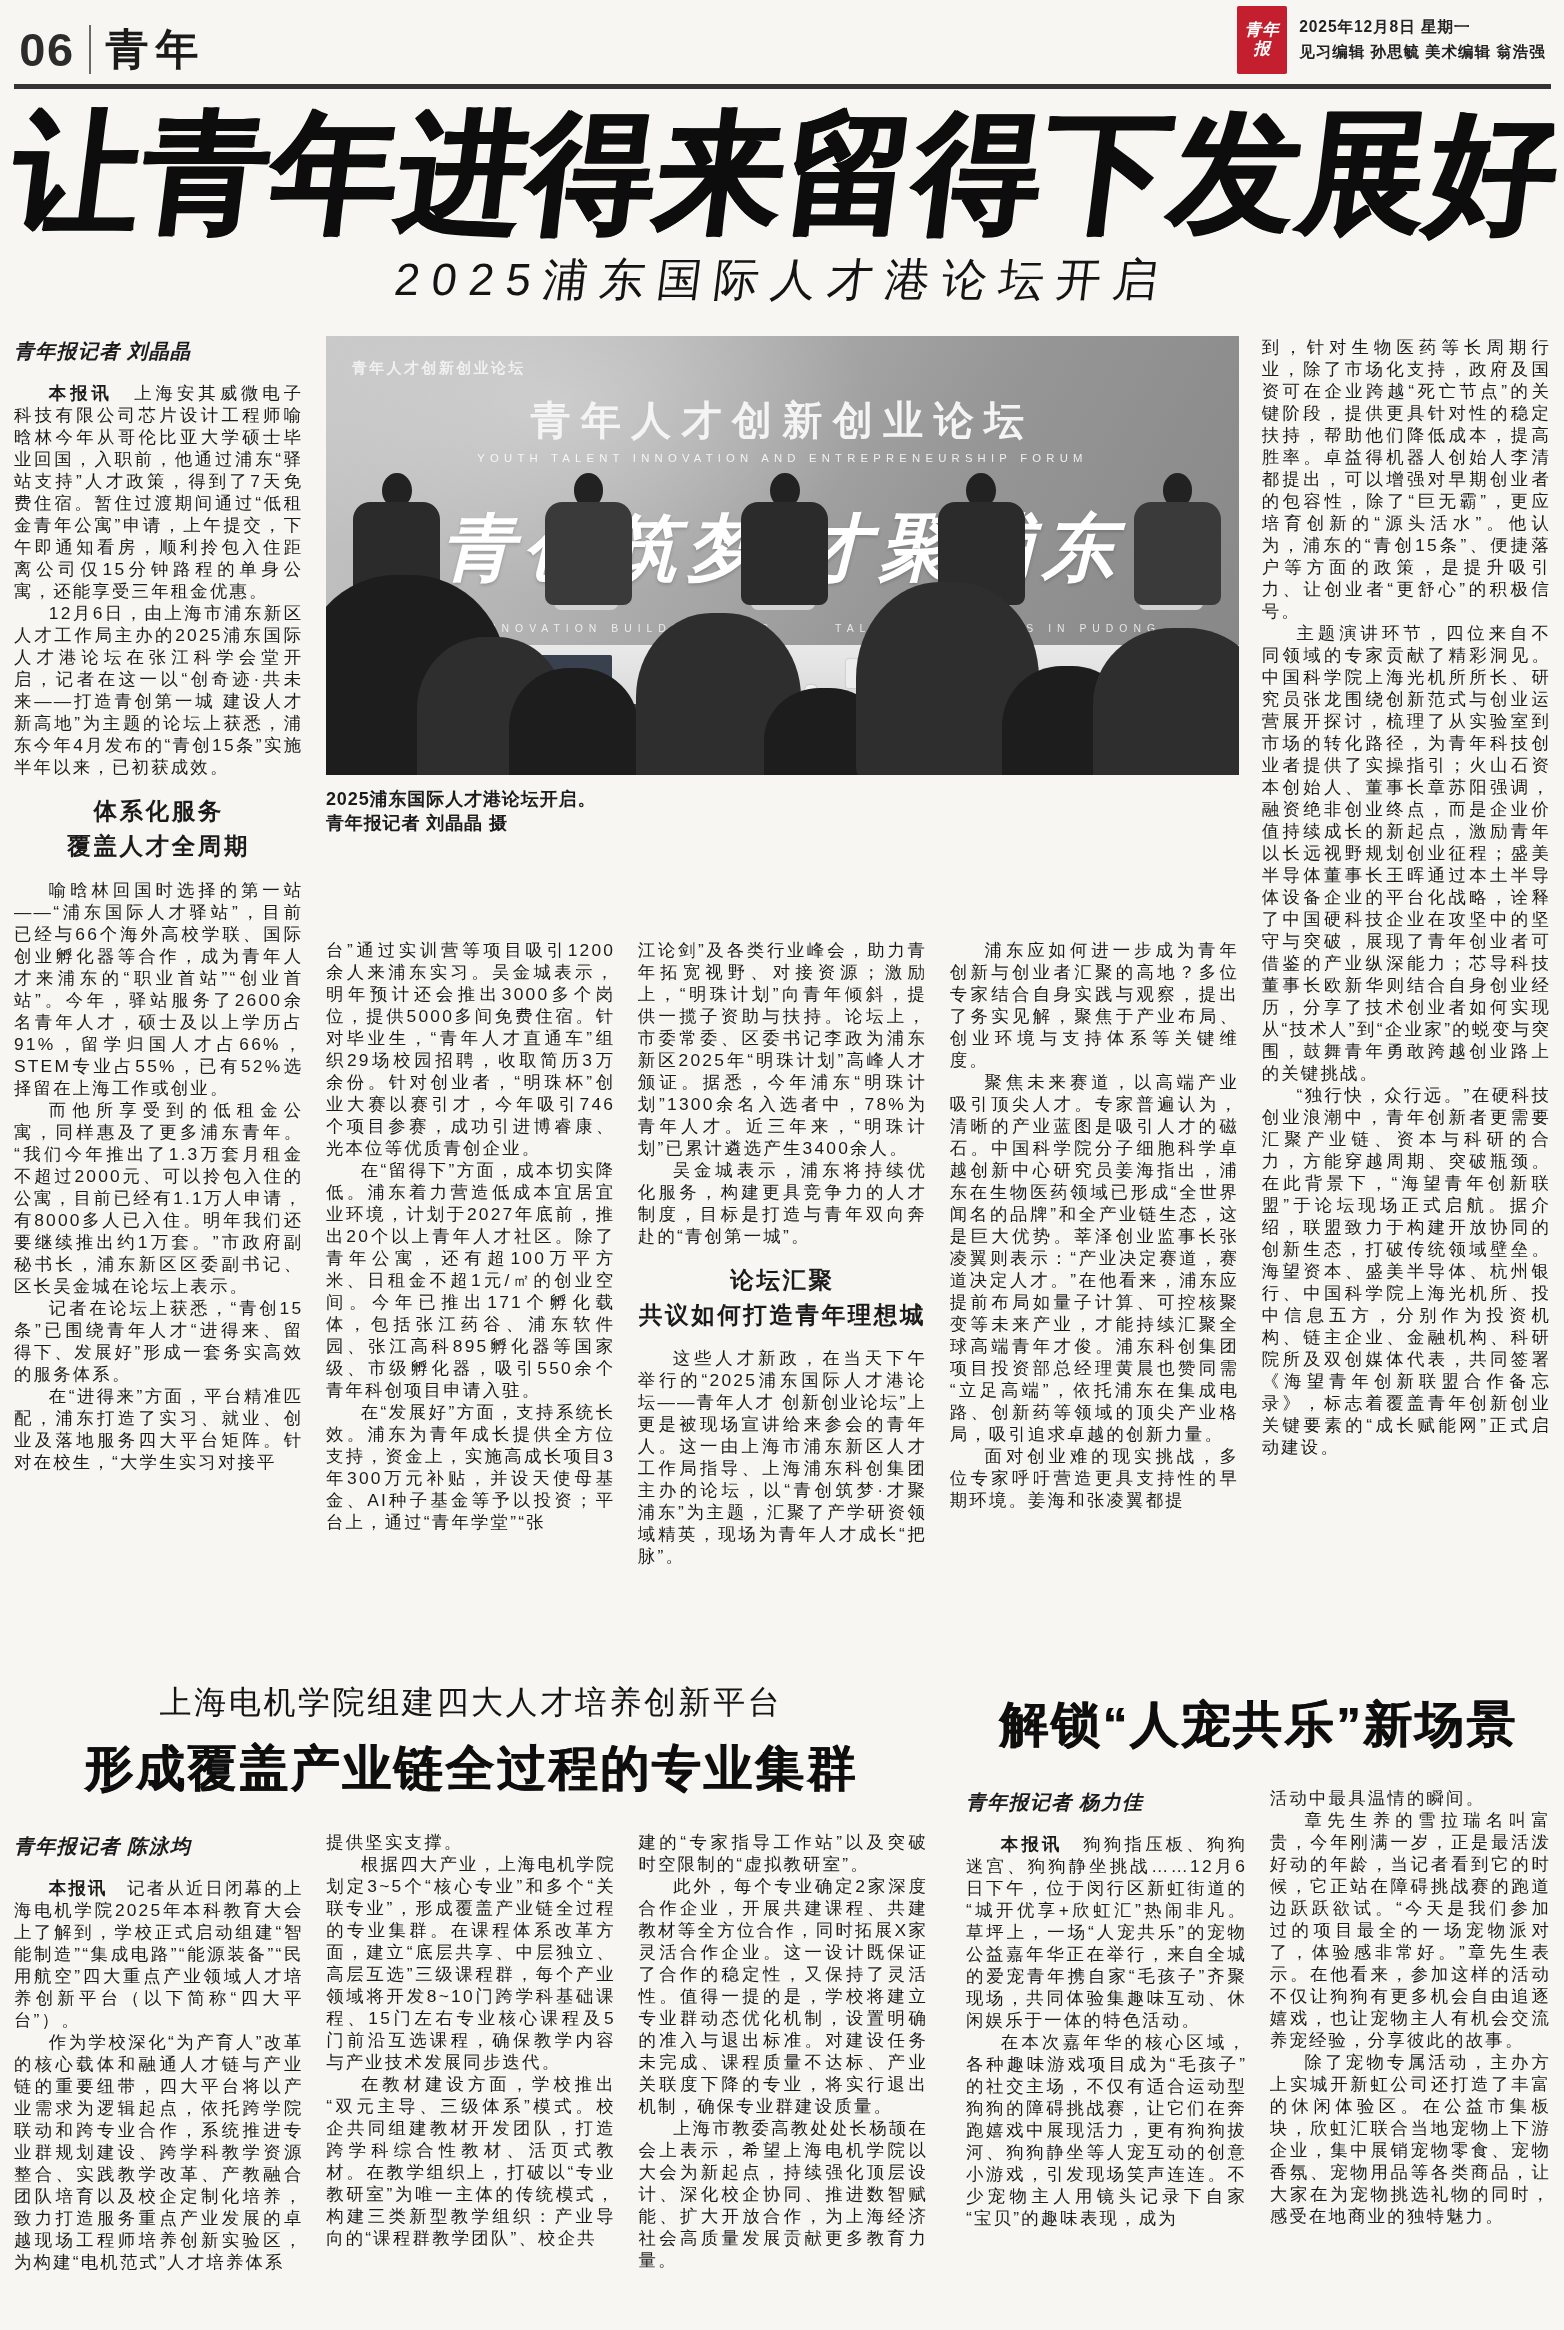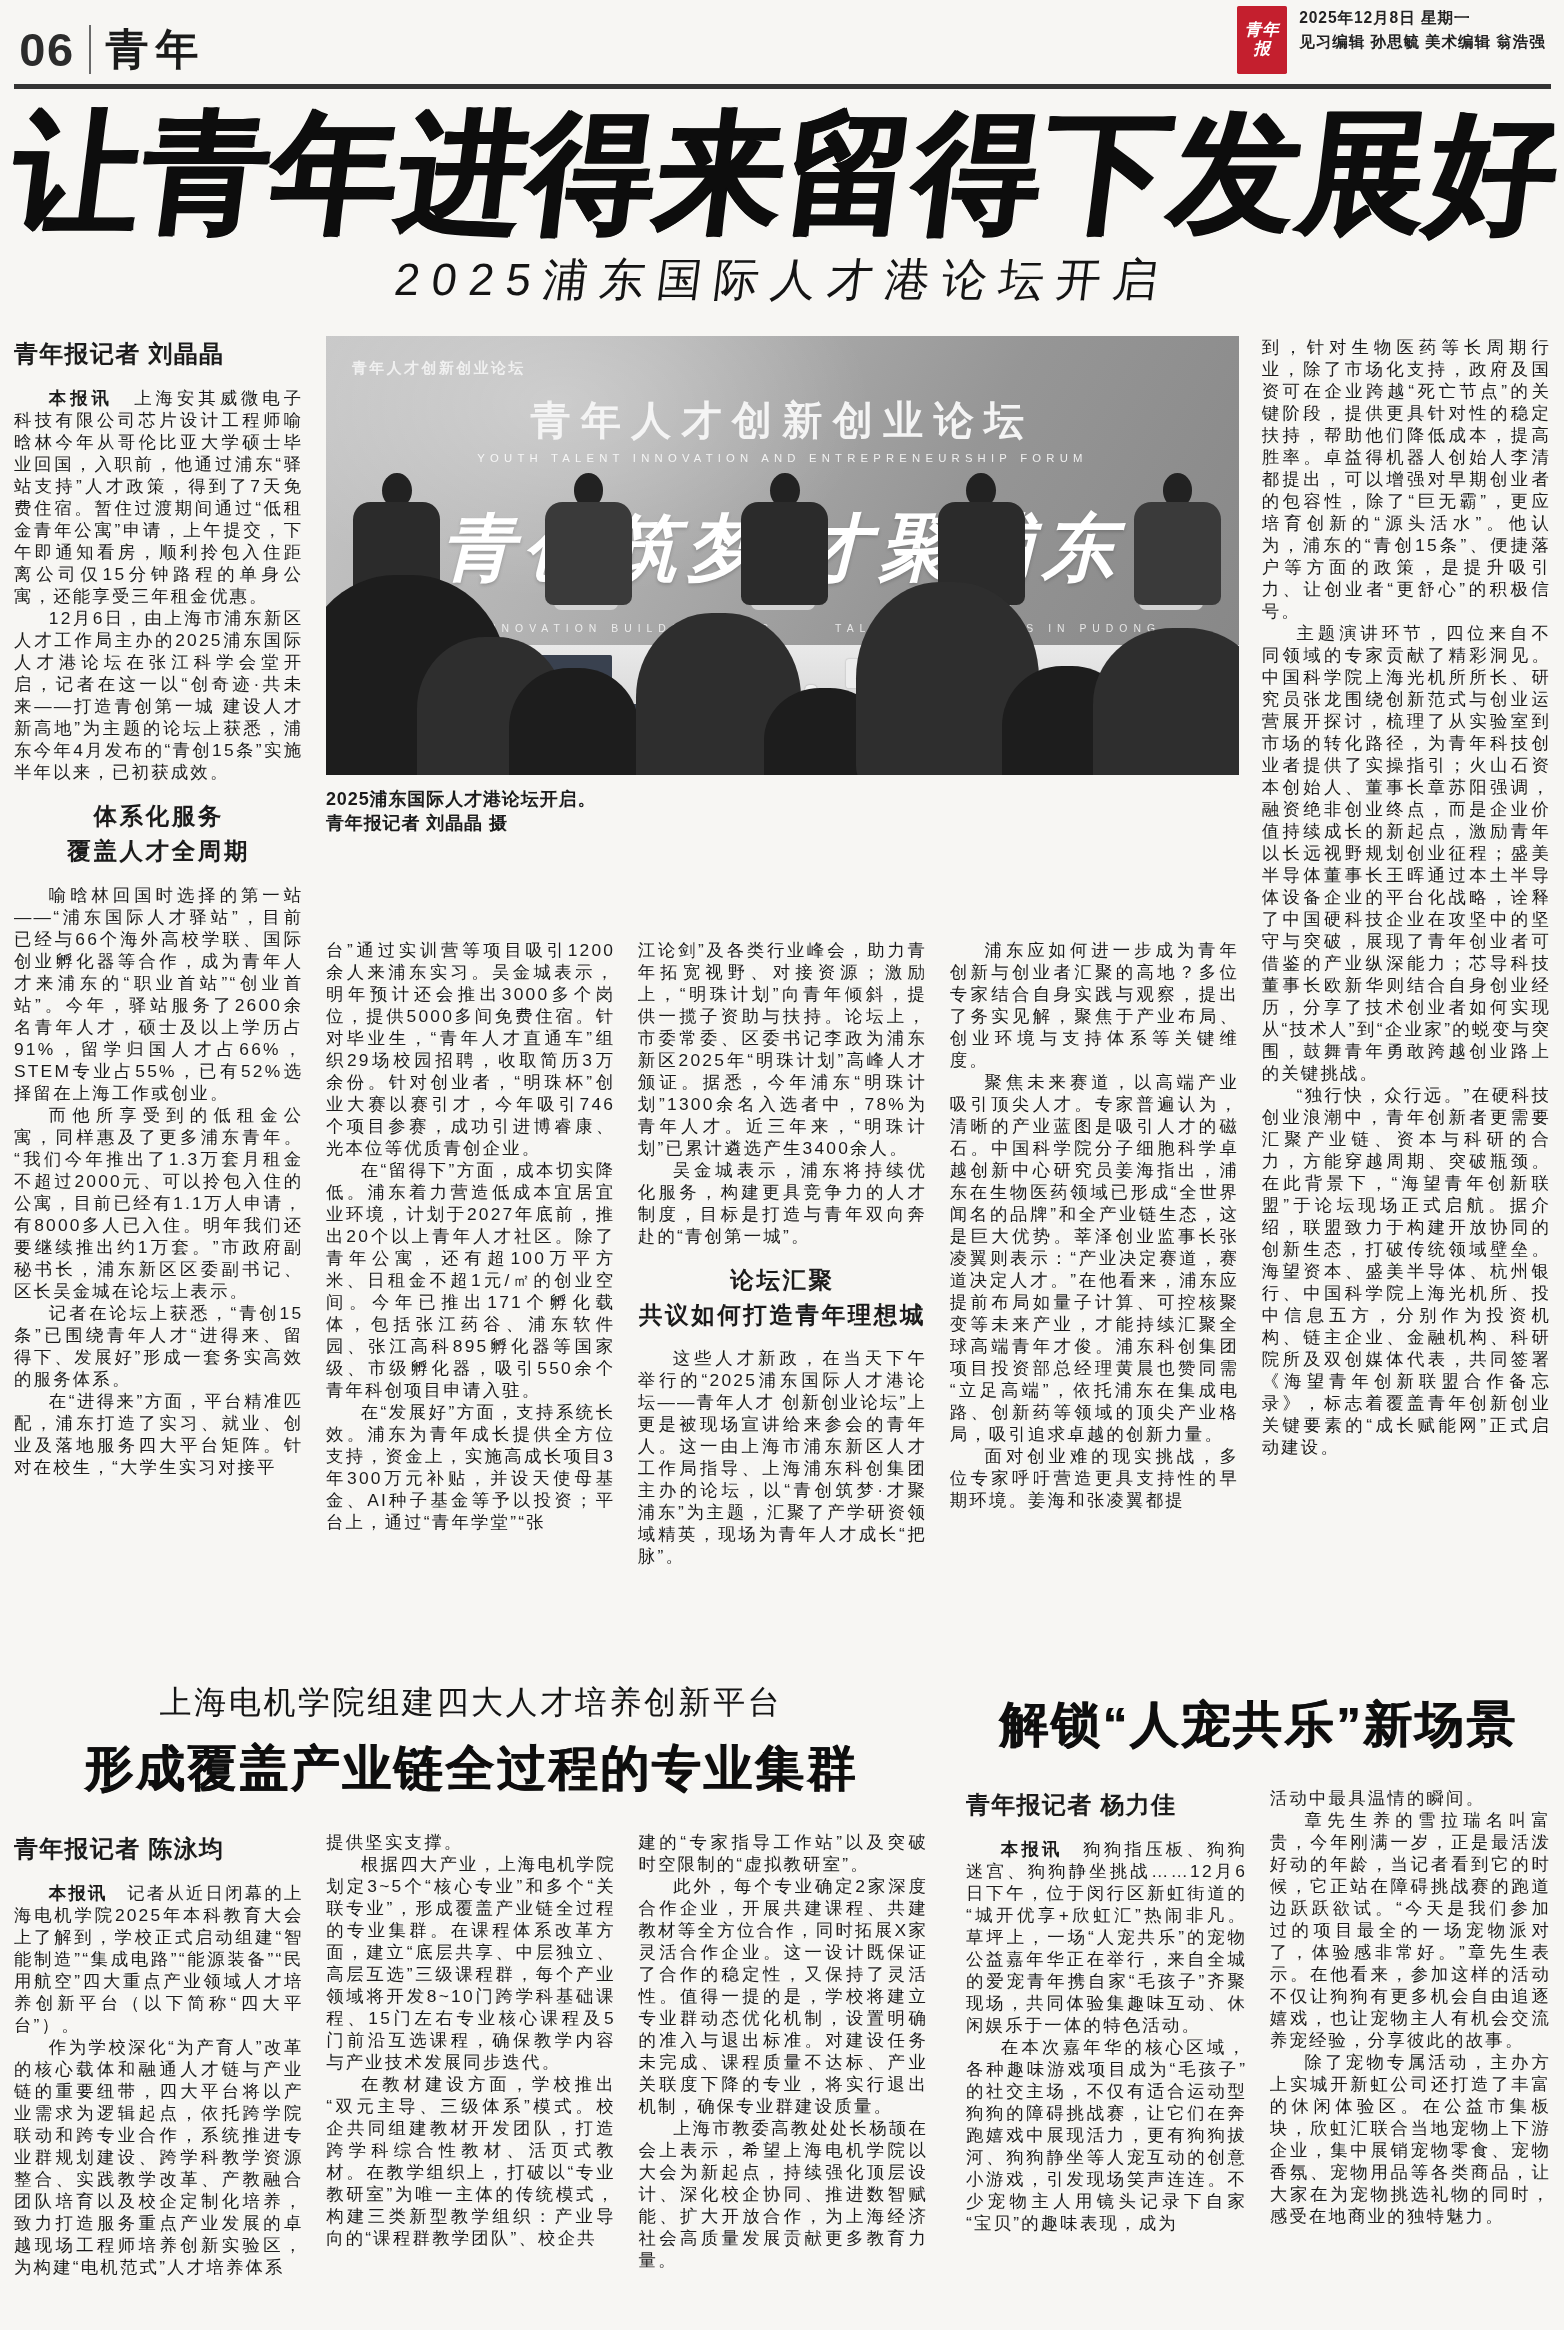--- a/index.html
+++ b/index.html
@@ -12,21 +12,21 @@
   }
   .page{padding:2px 14px 0;}
 
   
   .header{display:flex;justify-content:space-between;align-items:flex-end;
     padding:3.5px 5.2px 10.4px;border-bottom:5.2px solid #343434;}
   .header-left{display:flex;align-items:center;gap:14px;}
   .page-num{font-size:47px;font-weight:700;letter-spacing:1.7px;color:#2c2c2c;line-height:1;}
   .divider-v{width:2.6px;height:49px;background:#6a6a6a;}
   .section-name{font-size:43px;font-weight:700;letter-spacing:7px;line-height:1;}
-  .header-right{display:flex;align-items:flex-start;gap:12px;}
+  .header-right{display:flex;align-items:center;gap:12px;}
   .masthead{width:50px;height:68px;background:#c41f2e;color:#fff;
     display:flex;align-items:center;justify-content:center;
     font-family:"Liberation Serif","DejaVu Serif",serif;
     font-weight:700;font-size:16.5px;font-style:italic;letter-spacing:0.9px;
     text-align:center;line-height:1.1;border-radius:1.7px;}
   .header-meta{font-size:15.6px;font-weight:700;line-height:1.6;color:#222;letter-spacing:0.9px;}
 
   
   .lead-headline{
     text-align:center;font-size:127px;font-weight:900;line-height:1.04;
@@ -48,21 +48,21 @@
   .photo-block{grid-column:2/5;grid-row:1;}
   .col2{grid-column:2;grid-row:2;margin-top:14px;}
   .col3{grid-column:3;grid-row:2;margin-top:14px;}
   .col4{grid-column:4;grid-row:2;margin-top:14px;}
   .col5{grid-column:5;grid-row:1/3;}
 
   p.body-p{margin:0;text-align:justify;font-size:17.4px;line-height:22px;
     letter-spacing:2.2px;text-indent:2em;}
   p.cont{text-indent:0;}
   .leadin{font-weight:900;}
-  .byline{font-size:24px;font-weight:700;margin:1.7px 0 17.4px;letter-spacing:1.3px;}
+  .byline{font-size:20px;font-weight:700;margin:1.7px 0 17.4px;letter-spacing:1.3px;font-style:italic;}
   .inner-head{text-align:center;font-weight:900;font-size:23.5px;line-height:1.5;
     margin:15.6px 0 14px;letter-spacing:2.6px;}
 
   
   .photo{position:relative;height:439px;overflow:hidden;
     background:linear-gradient(118deg,#c6c6c6 0%,#b3b3b3 30%,#969696 62%,#858585 100%);}
   .photo:before{content:"";position:absolute;left:-10%;top:-30%;width:70%;height:90%;
     background:radial-gradient(ellipse at center,rgba(255,255,255,.30),rgba(255,255,255,0) 70%);}
   .p-badge{position:absolute;top:22.6px;left:26px;color:rgba(255,255,255,.72);
     font-size:14.8px;letter-spacing:2.6px;font-weight:700;z-index:2;}

